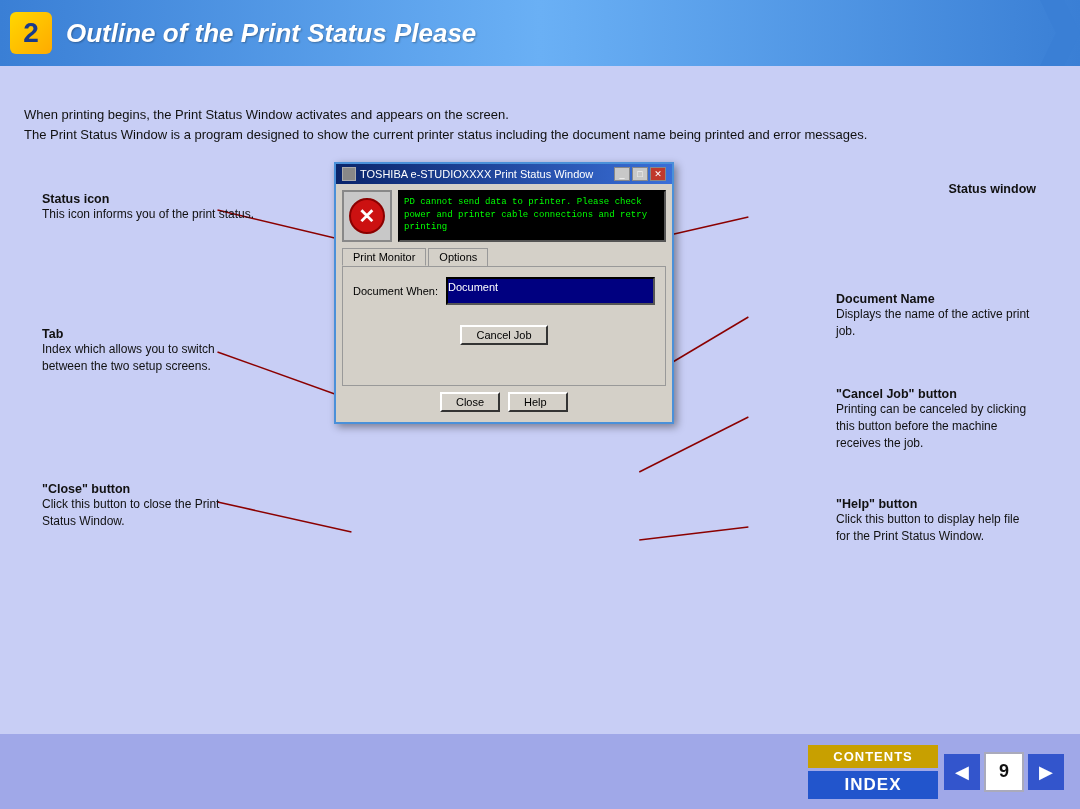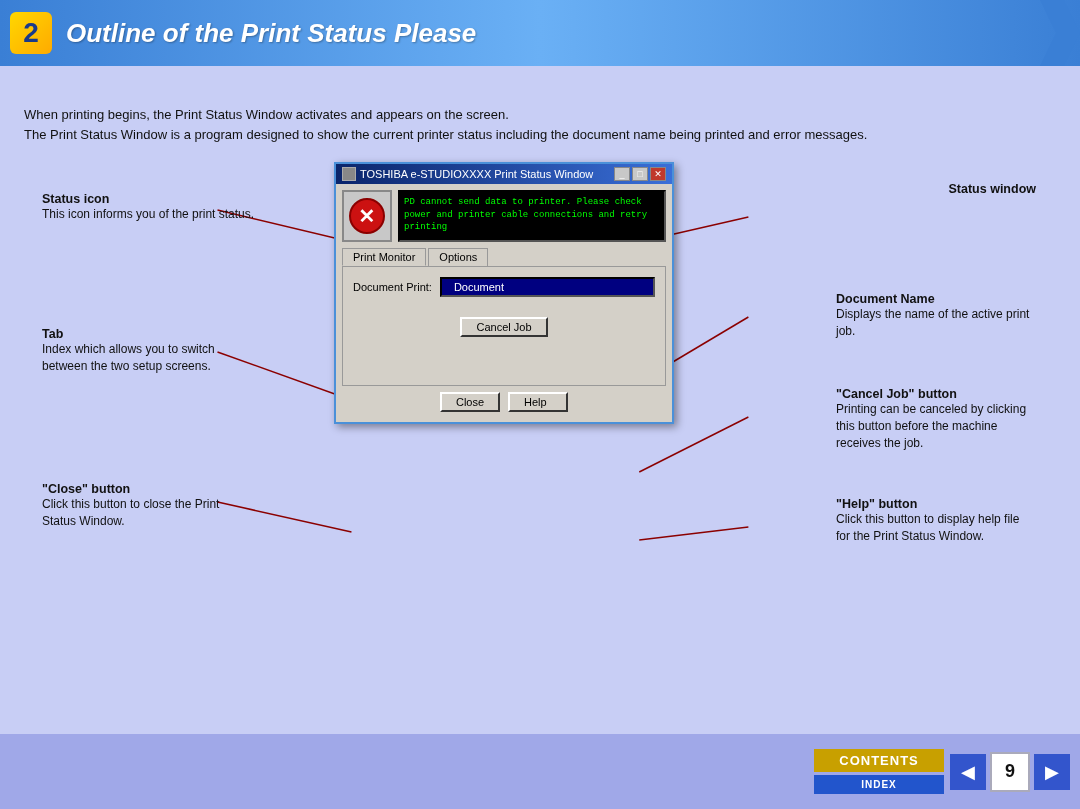--- a/index.html
+++ b/index.html
@@ -222,24 +222,24 @@
 
     .dialog-field-label {
       font-size: 11px;
       white-space: nowrap;
     }
 
     .dialog-field-input {
       background: #000080;
       color: white;
       font-size: 11px;
-      padding: 2px 12px;
+      padding: 2px 0;
       border: 2px inset #555;
       flex: 1;
-      height: 20px;
+      height: 28px;
     }
 
     
     .cancel-job-area {
       display: flex;
       justify-content: center;
       margin: 20px 0 10px 0;
     }
 
     .win-button {
@@ -306,21 +306,21 @@
     .footer {
       position: absolute;
       bottom: 0;
       left: 0;
       right: 0;
       height: 75px;
       background: #a0a8e8;
       display: flex;
       align-items: center;
       justify-content: flex-end;
-      padding-right: 10px;
+      padding-right: 16px;
       gap: 6px;
     }
 
     .footer-buttons {
       display: flex;
       flex-direction: column;
       gap: 3px;
     }
 
     .footer-btn-contents {
@@ -332,21 +332,21 @@
       border: none;
       letter-spacing: 1px;
       text-align: center;
       min-width: 130px;
     }
 
     .footer-btn-index {
       background: #2255cc;
       color: white;
       font-weight: bold;
-      font-size: 10px;
+      font-size: 17px;
       padding: 4px 18px;
       border: none;
       letter-spacing: 1px;
       text-align: center;
       min-width: 130px;
     }
 
     .footer-page-area {
       display: flex;
       align-items: center;
@@ -488,21 +488,21 @@
               <div class="status-message-box">PD cannot send data to printer. Please check power and printer cable connections and retry printing</div>
             </div>
 
             <div class="dialog-tabs">
               <div class="dialog-tab active">Print Monitor</div>
               <div class="dialog-tab">Options</div>
             </div>
 
             <div class="dialog-tab-content">
               <div class="dialog-field-row">
-                <span class="dialog-field-label">Document Print:</span>
+                <span class="dialog-field-label">Document When:</span>
                 <div class="dialog-field-input">Document</div>
               </div>
 
               <div class="cancel-job-area">
                 <div class="win-button">Cancel Job</div>
               </div>
             </div>
 
             <div class="dialog-bottom-buttons">
               <div class="win-button">Close</div>

